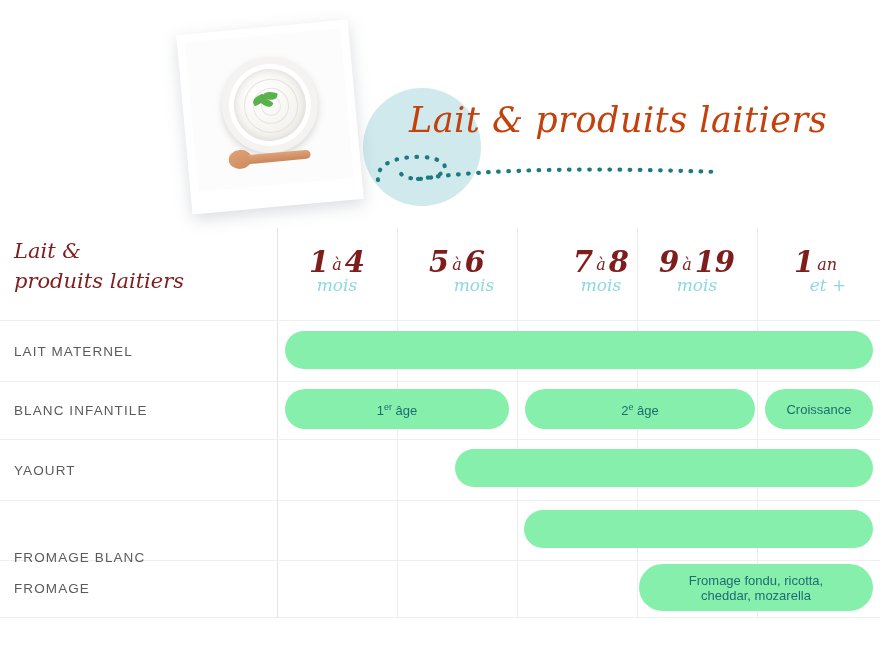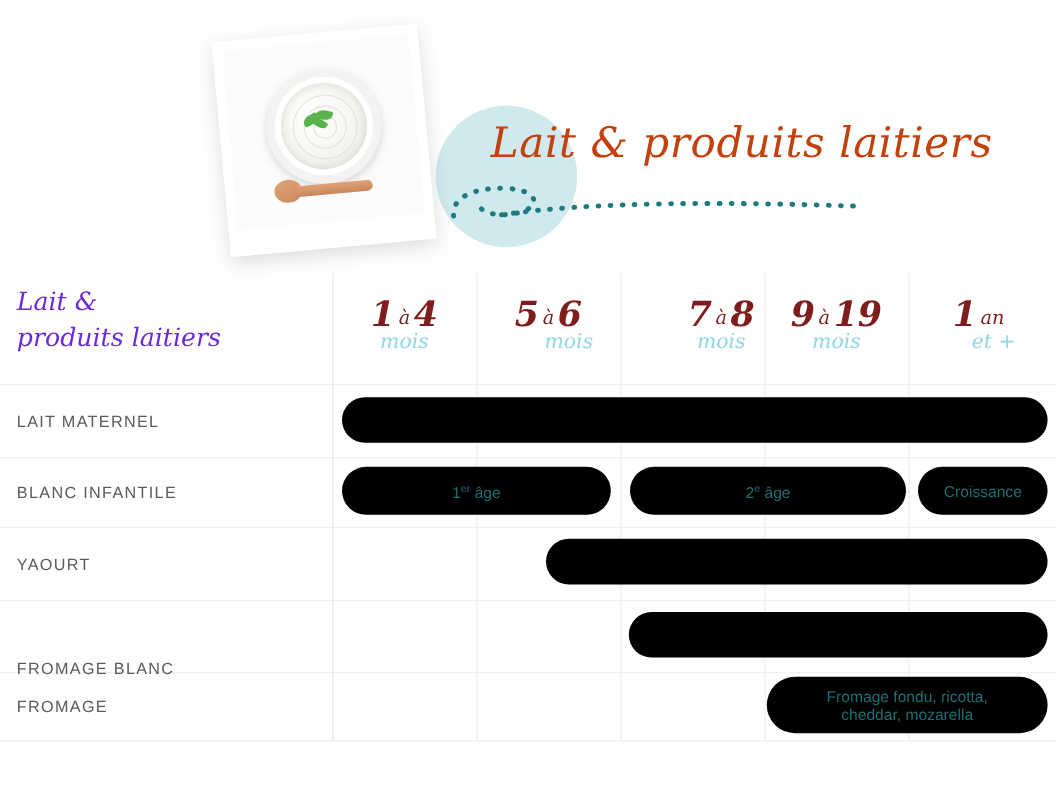--- a/index.html
+++ b/index.html
@@ -153,21 +153,21 @@
     width: 880px; height: 92px;
   }
   #corner-label {
     position: absolute;
     left: 14px; top: 8px;
     width: 250px;
     font-family: "DejaVu Serif", serif;
     font-style: italic;
     font-size: 21px;
     line-height: 30px;
-    color: #6d28d9;
+    color: #7f1d1d;
   }
   .col-head {
     position: absolute;
     top: 0;
     height: 92px;
     text-align: center;
   }
   .ch-main {
     position: absolute;
     left: 0; right: 0; top: 17px;
@@ -201,21 +201,21 @@
     left: 14px;
     font-family: "Liberation Sans", sans-serif;
     font-size: 13.5px;
     letter-spacing: 1.1px;
     color: #5b5b5b;
     white-space: nowrap;
   }
   .bar {
     position: absolute;
     border-radius: 999px;
-    background: #000000;
+    background: #86efac;
     display: flex;
     align-items: center;
     justify-content: center;
     text-align: center;
   }
   .bar-text {
     font-family: "Liberation Sans", sans-serif;
     font-size: 13px;
     color: #1d6d72;
     line-height: 15px;

